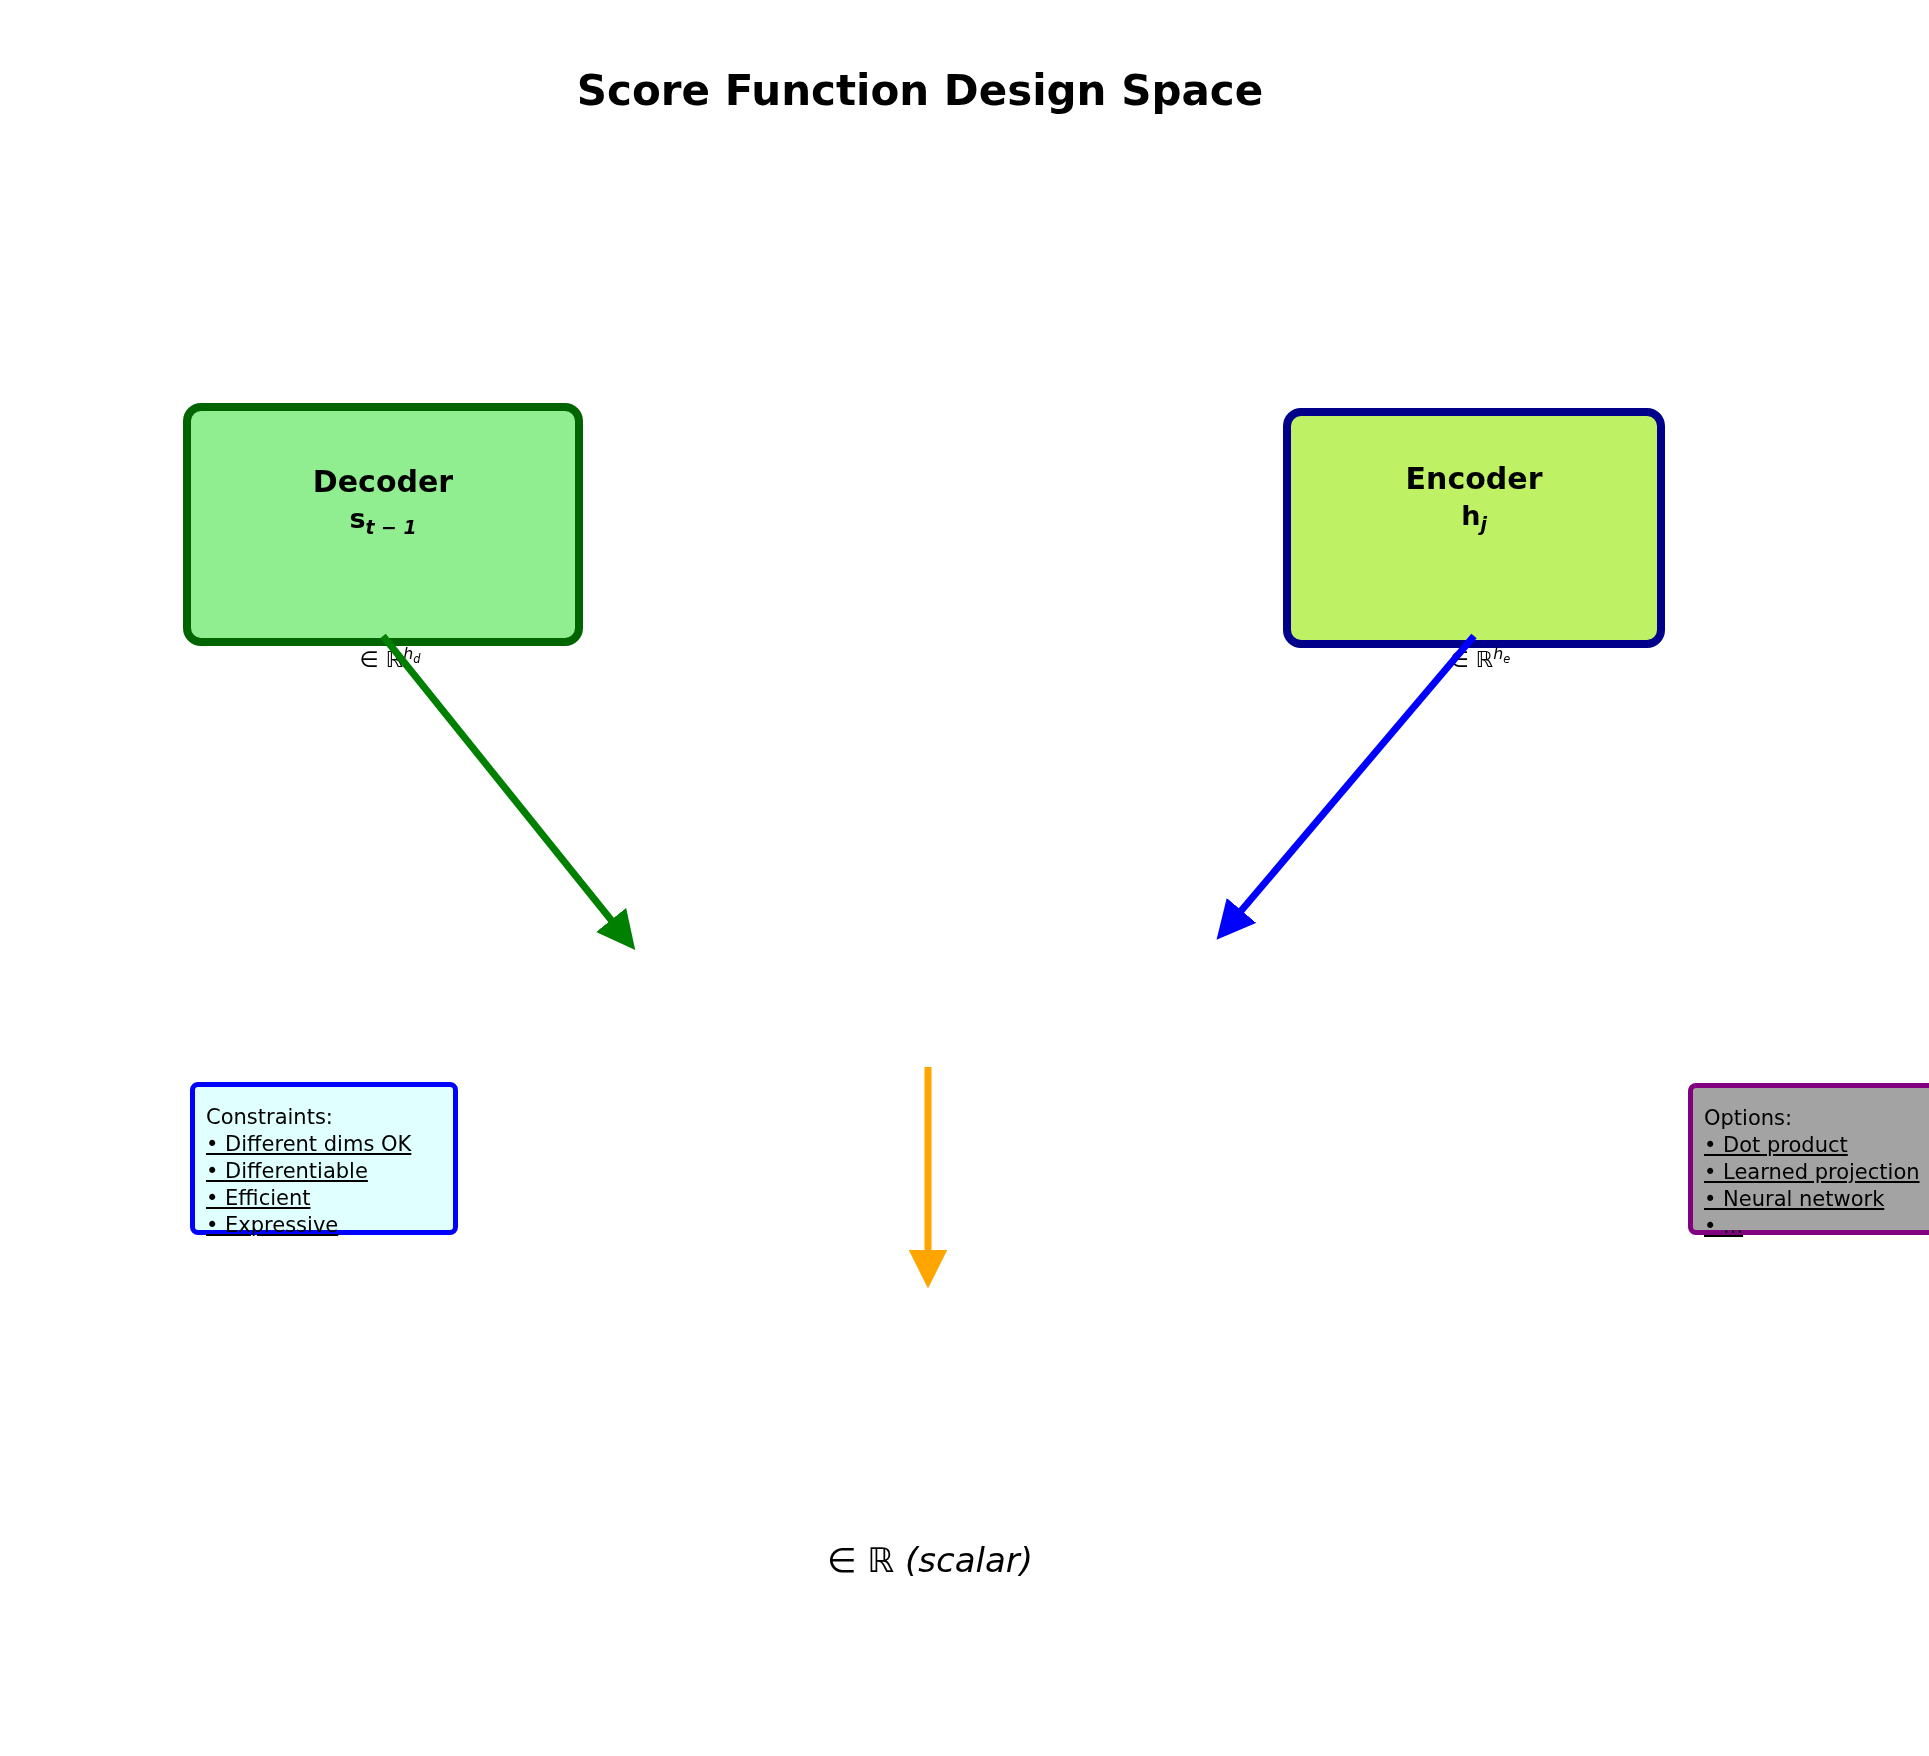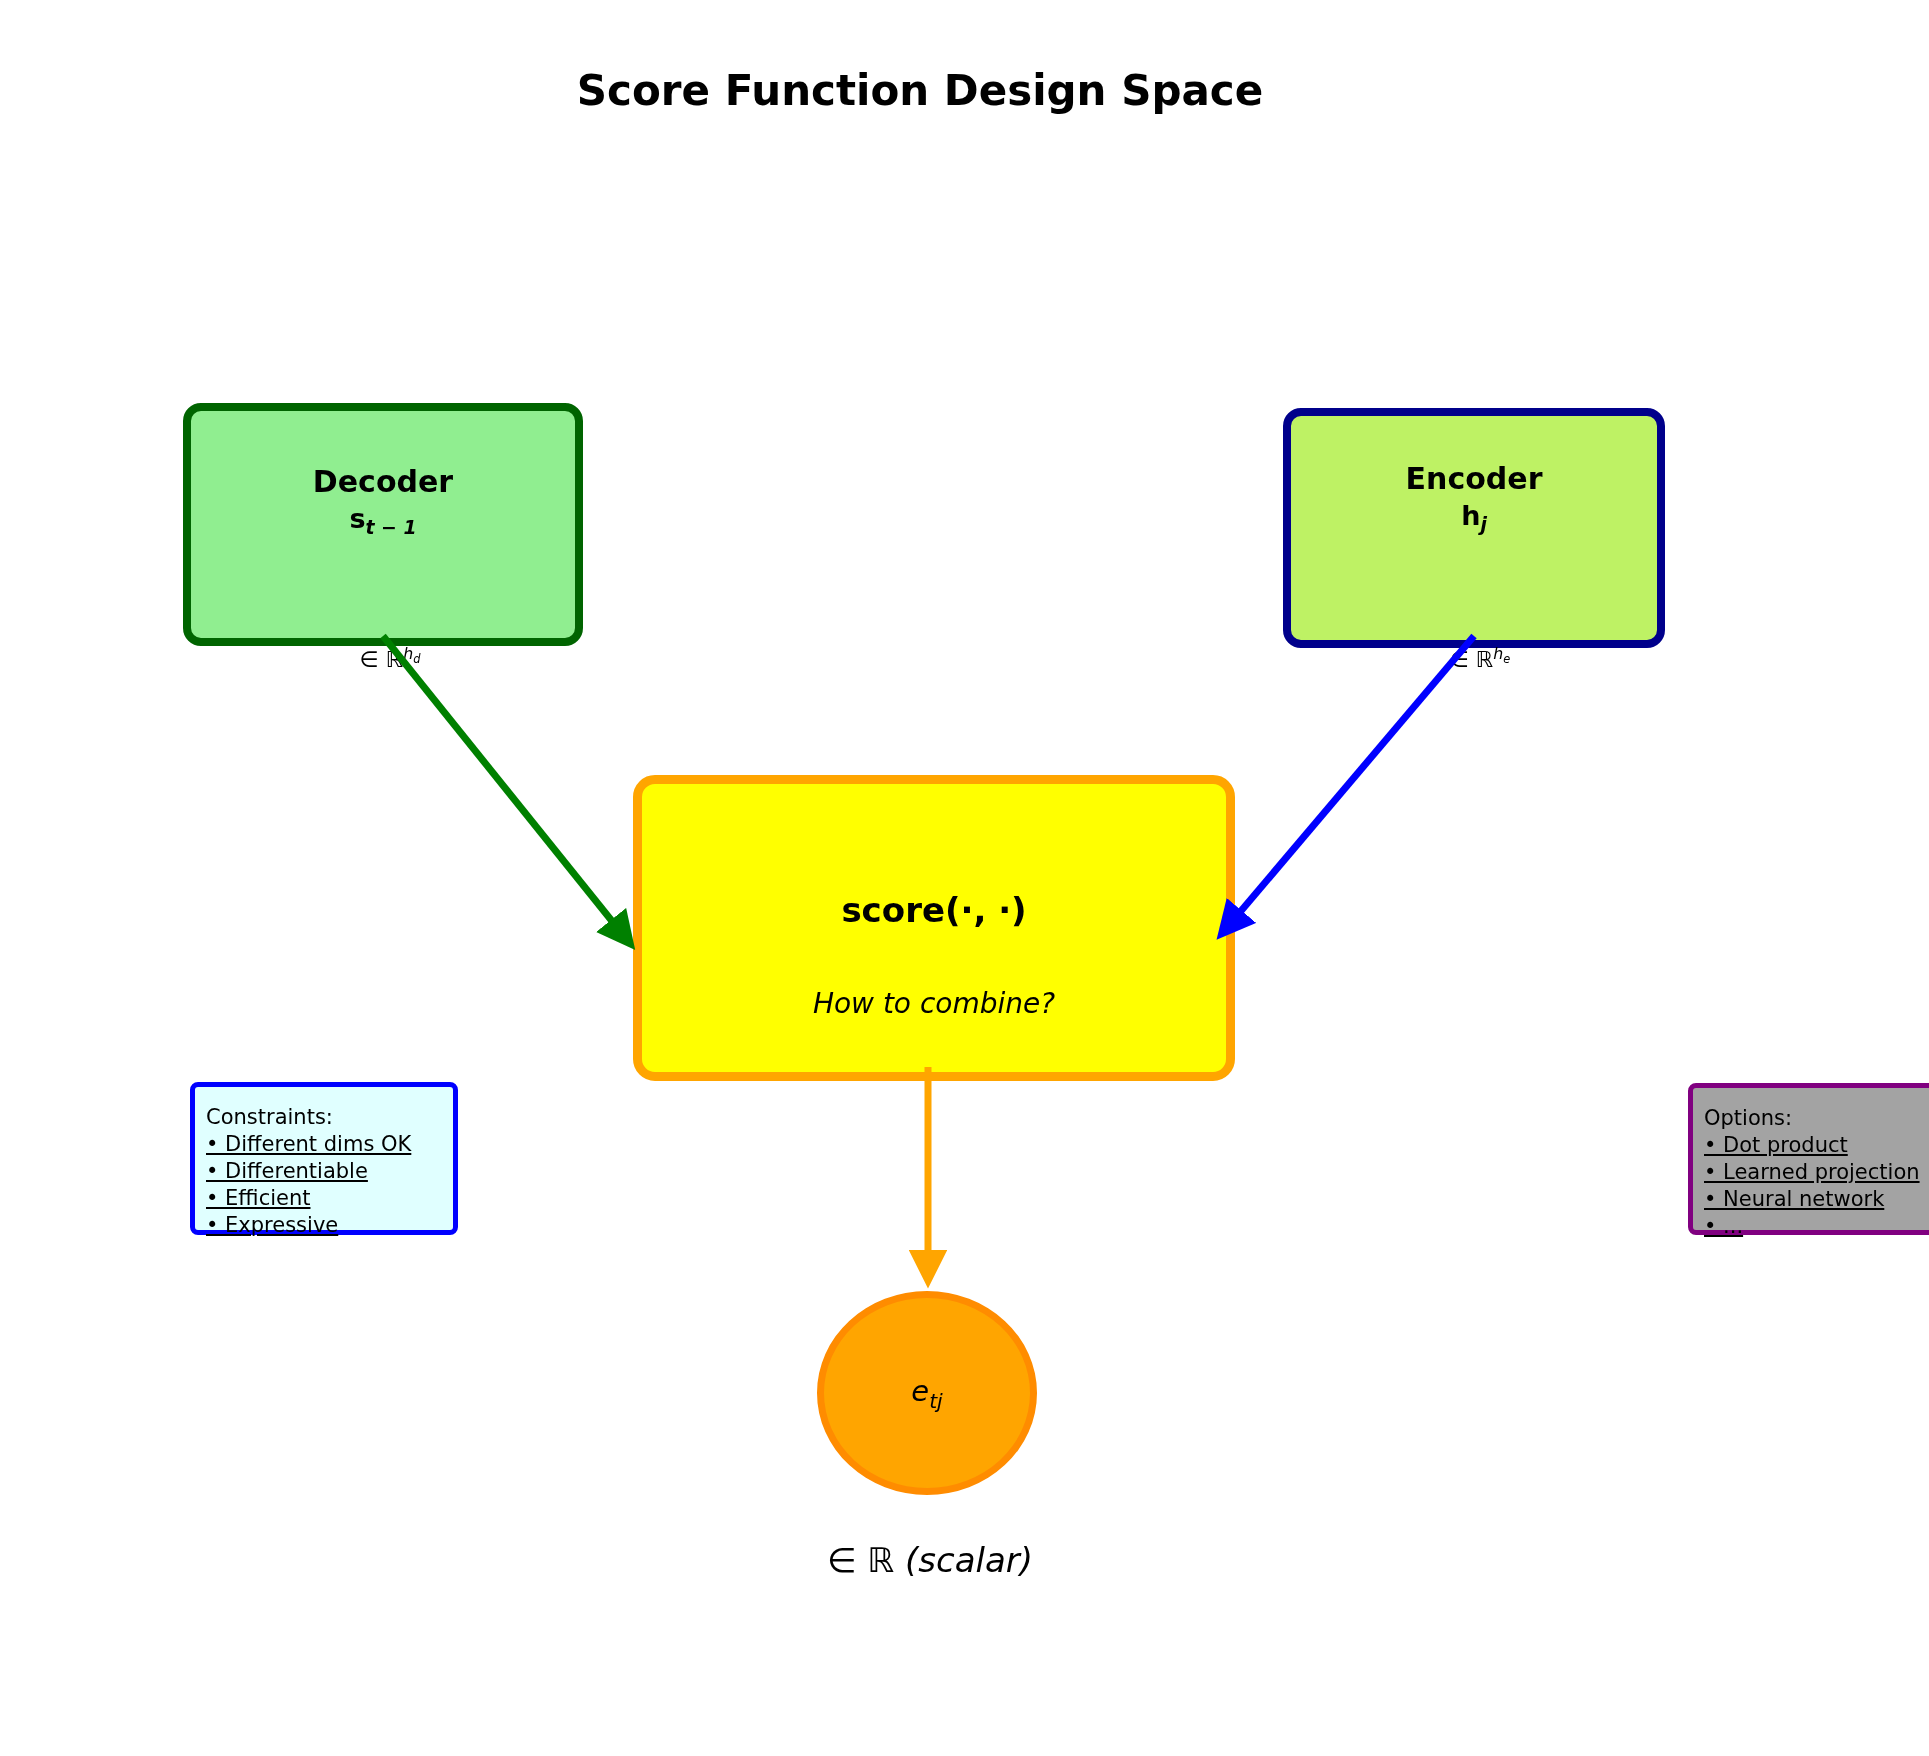--- a/index.html
+++ b/index.html
@@ -88,28 +88,21 @@
     <div class="node-symbol"><span>s</span><sub>t − 1</sub></div>
   </div>
   <div id="decoder-dim" class="abs dim-label"><span>∈ ℝ</span><sup><span>h</span><sub>d</sub></sup></div>
 
   <div id="encoder-box" class="abs node-box">
     <div class="node-title">Encoder</div>
     <div class="node-symbol"><span>h</span><sub>j</sub></div>
   </div>
   <div id="encoder-dim" class="abs dim-label"><span>∈ ℝ</span><sup><span>h</span><sub>e</sub></sup></div>
 
-  <div id="score-box" class="abs">
-    <div id="score-label" class="abs">score(·, ·)</div>
-    <div id="score-question" class="abs">How to combine?</div>
-  </div>
 
-  <div id="output-circle" class="abs">
-    <div id="output-symbol"><span>e</span><sub>tj</sub></div>
-  </div>
   <div id="output-dim" class="abs dim-label"><span class="upright">∈ ℝ</span><span> (scalar)</span></div>
 
   <div id="constraints-panel" class="abs panel">
     <div class="panel-title">Constraints:</div>
     <div>
 
     <div class="panel-item">• Different dims OK</div>
         <div class="panel-item">• Differentiable</div>
         <div class="panel-item">• Efficient</div>
         <div class="panel-item">• Expressive</div>

